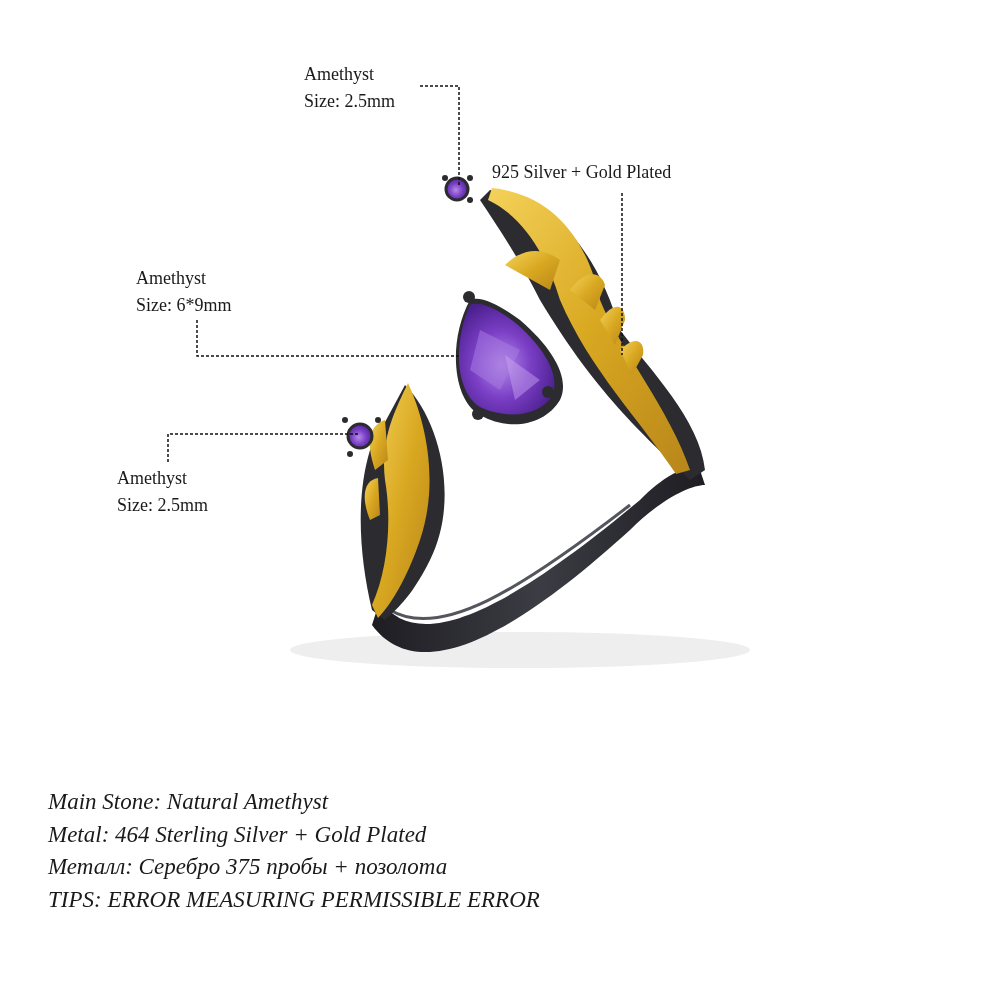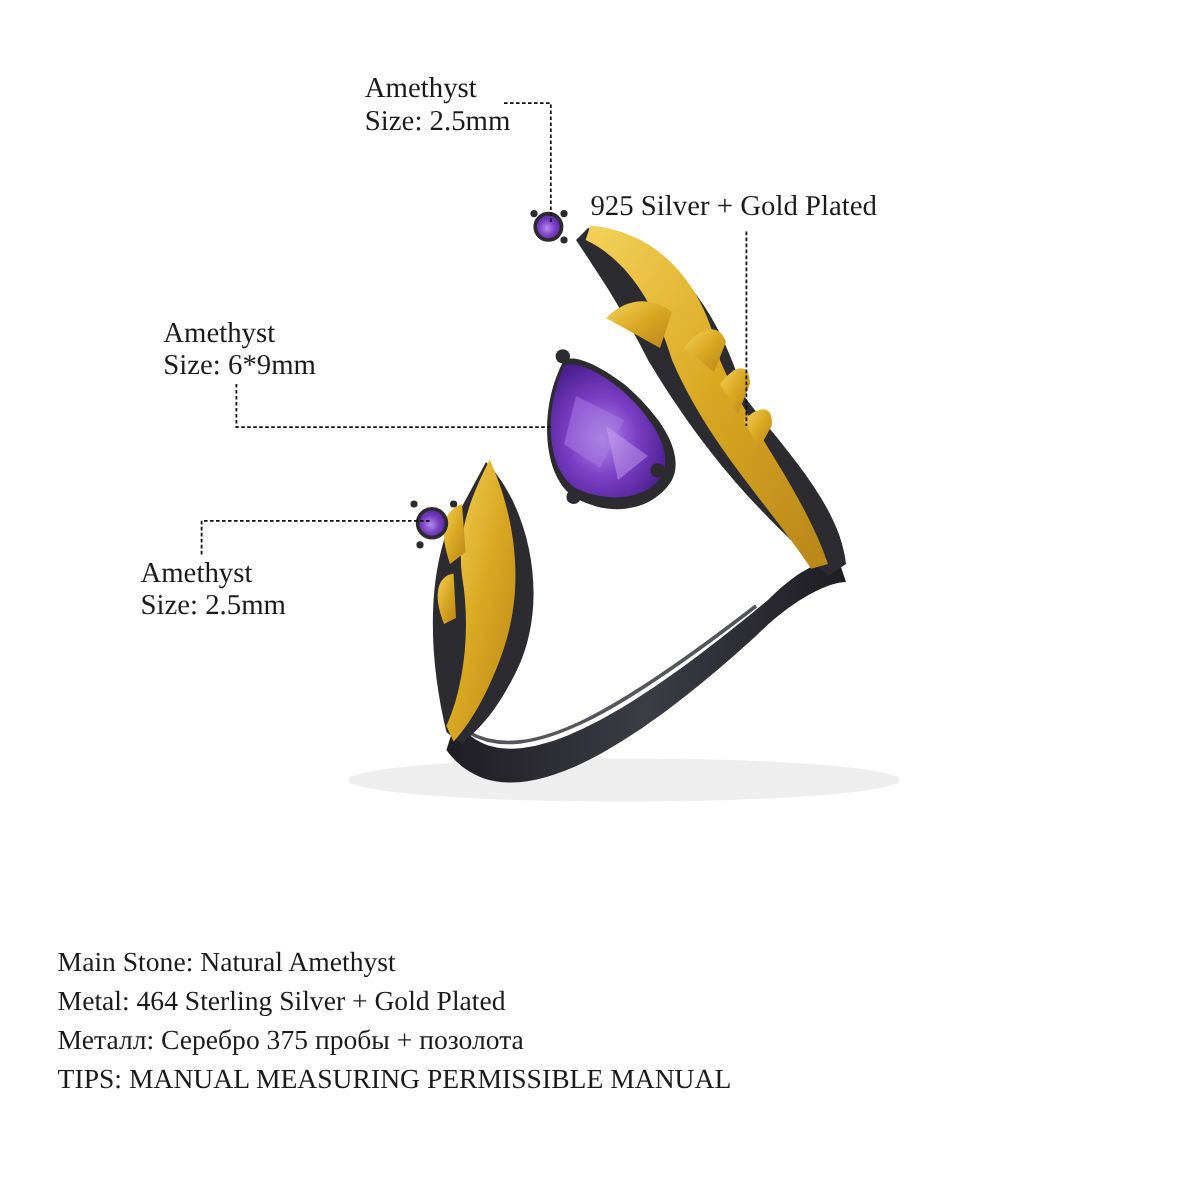--- a/index.html
+++ b/index.html
@@ -2,23 +2,23 @@
 <html><head>
 <meta charset="utf-8">
 <style>
   html, body { margin:0; padding:0; }
   body {
     width:1000px; height:1000px; position:relative; overflow:hidden;
     background:#ffffff;
     font-family:"Liberation Serif", "DejaVu Serif", serif;
     color:#1a1a1a;
   }
-  .lbl { position:absolute; font-size:24px; line-height:27px; white-space:nowrap; }
+  .lbl { position:absolute; font-size:18px; line-height:27px; white-space:nowrap; }
   .lbl div { display:block; }
-  .spec { position:absolute; left:48px; top:786px; font-size:23px; line-height:32.5px; }
+  .spec { position:absolute; left:48px; top:786px; font-size:23px; line-height:32.5px;font-style:italic; }
   .spec div { white-space:nowrap; }
   svg.ring { position:absolute; left:0; top:0; }
 </style>
 </head>
 <body>
 
 <svg class="ring" width="1000" height="1000" viewBox="0 0 1000 1000">
   <defs>
     <linearGradient id="gold" x1="0" y1="0" x2="1" y2="1">
       <stop offset="0" stop-color="#f4d25a"></stop>
@@ -97,14 +97,14 @@
 
 <div class="lbl" style="left:117px; top:465px;">
   <div>Amethyst</div>
   <div>Size: 2.5mm</div>
 </div>
 
 <div class="spec">
   <div>Main Stone: Natural Amethyst</div>
   <div>Metal: 464 Sterling Silver + Gold Plated</div>
   <div>Металл: Серебро 375 пробы + позолота</div>
-  <div>TIPS: MANUAL MEASURING PERMISSIBLE MANUAL</div>
+  <div>TIPS: ERROR MEASURING PERMISSIBLE ERROR</div>
 </div>
 
 </body></html>

